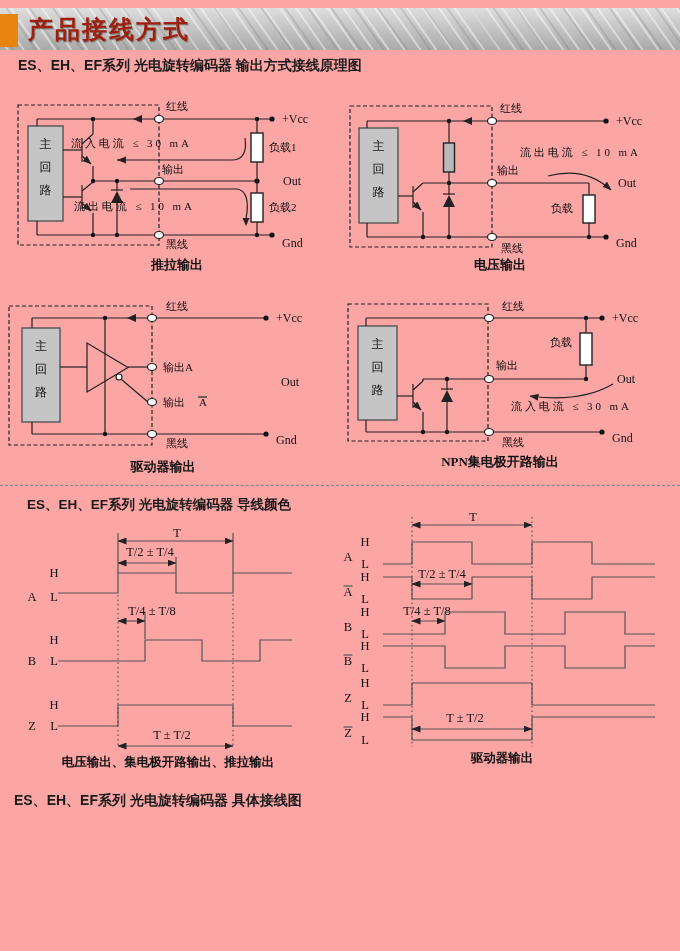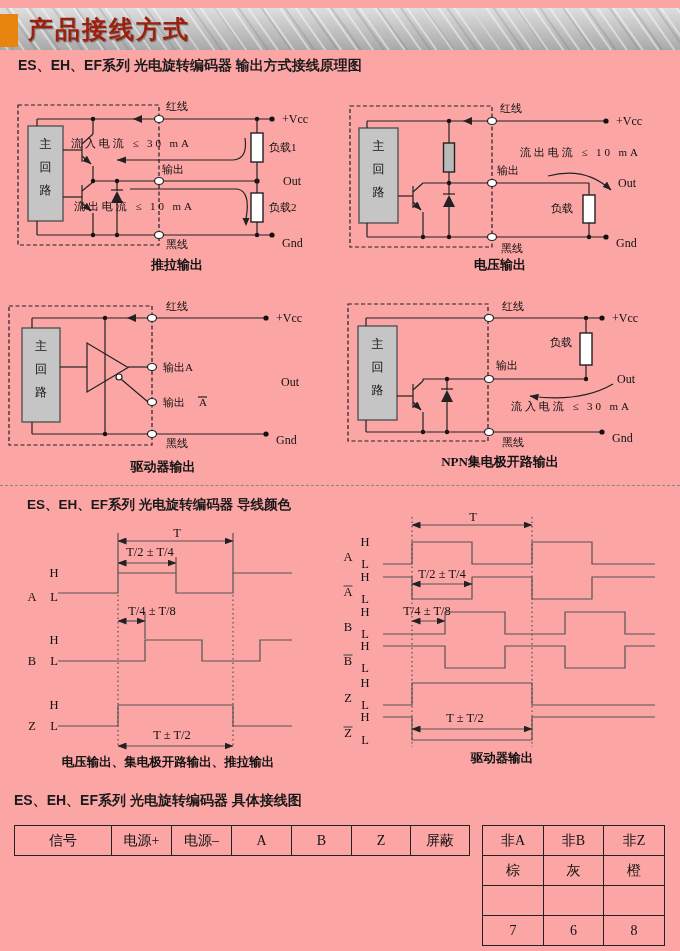--- a/index.html
+++ b/index.html
@@ -411,55 +411,17 @@
     <colgroup>
         <col style="width:97px">
         <col style="width:60px">
         <col style="width:60px">
         <col style="width:60px">
         <col style="width:60px">
         <col style="width:59px">
         <col style="width:59px">
       </colgroup>
     <tbody>
-        <tr>
-      <td>信号</td>
-      <td>电源+</td>
-      <td>电源–</td>
-      <td>A</td>
-      <td>B</td>
-      <td>Z</td>
-      <td>屏蔽</td>
-    </tr>
   </tbody>
     </table>
 
-  <table class="wt" style="left:482px;top:825px;width:182px">
-    <colgroup>
-        <col style="width:61px">
-        <col style="width:60px">
-        <col style="width:61px">
-      </colgroup>
-    <tbody>
-        <tr>
-      <td>非A</td>
-      <td>非B</td>
-      <td>非Z</td>
-    </tr>
-    <tr>
-      <td>棕</td>
-      <td>灰</td>
-      <td>橙</td>
-    </tr>
-    <tr>
-      <td></td>
-      <td></td>
-      <td></td>
-    </tr>
-    <tr>
-      <td>7</td>
-      <td>6</td>
-      <td>8</td>
-    </tr>
-  </tbody>
-    </table>
 
 </div>
 
 </body></html>

